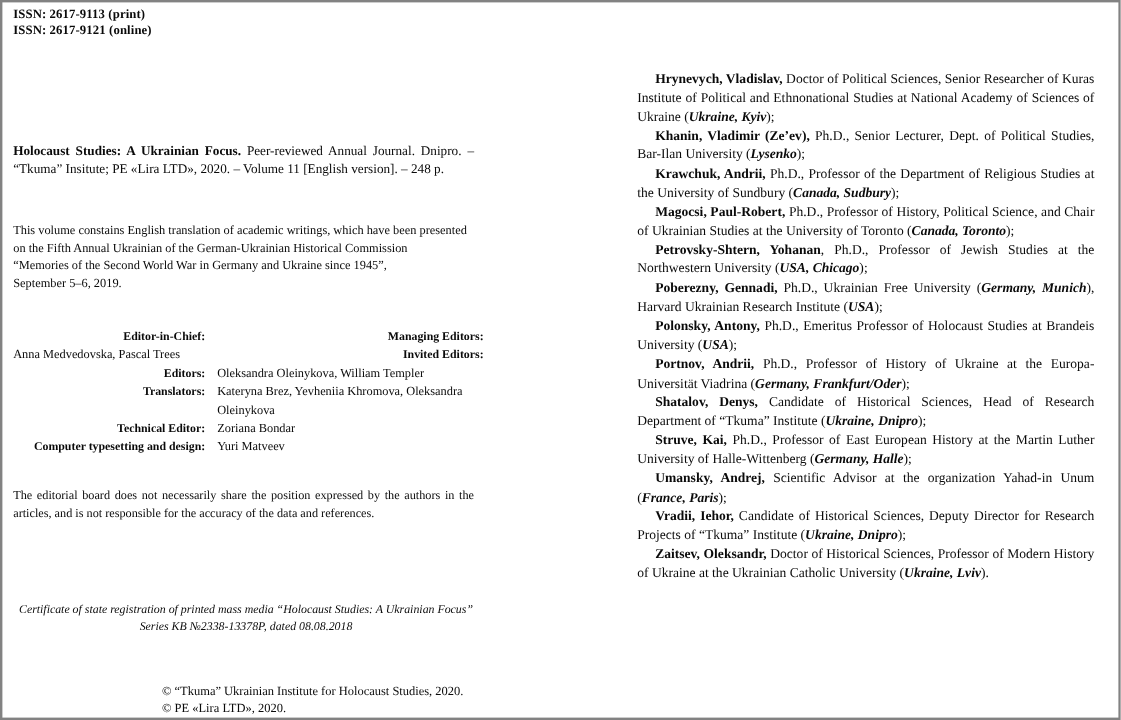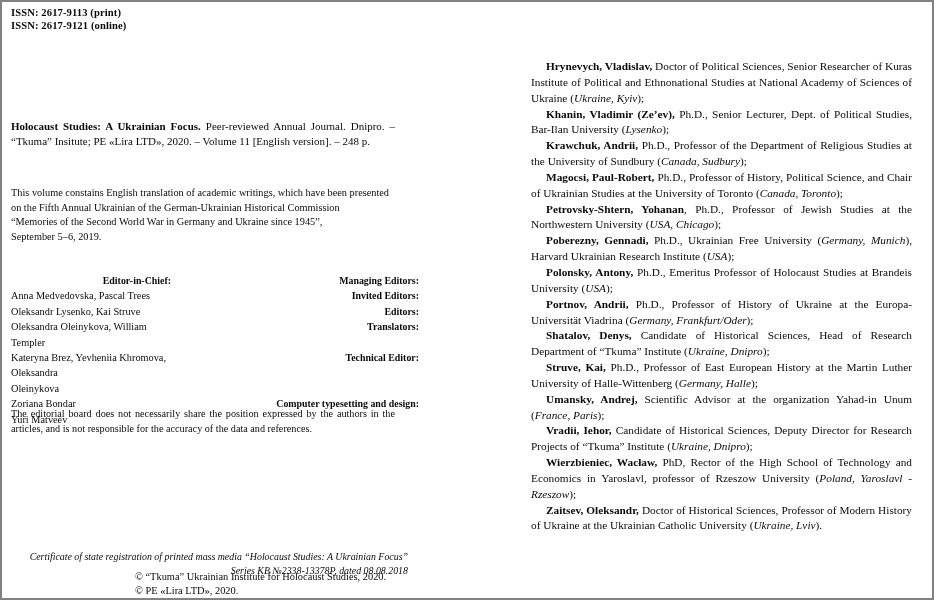--- a/index.html
+++ b/index.html
@@ -16,35 +16,35 @@
   .page-left{position:absolute;left:0;top:0;width:467px;height:100%;}
   .page-right{position:absolute;left:467px;top:0;width:467px;height:100%;}
 
   
   .issn{position:absolute;left:9px;top:4px;font-weight:bold;font-size:10.6px;line-height:13.4px;letter-spacing:.1px;}
   .citation{position:absolute;left:9px;top:117px;width:384px;margin:0;font-size:11px;line-height:15px;text-align:justify;}
   .citation b{font-weight:bold;}
   .volume-note{position:absolute;left:9px;top:184px;font-size:10.3px;line-height:14.5px;}
   .editors{
     position:absolute;left:9px;top:271px;
-    display:grid;grid-template-columns:160px 222px;column-gap:26px;
+    display:grid;grid-template-columns:160px 222px;column-gap:10px;
     font-size:10.3px;line-height:15.4px;
   }
   .editors .lab{font-weight:bold;text-align:right;font-size:9.9px;}
   .editors .val{white-space:pre-line;}
   .disclaimer{position:absolute;left:9px;top:404px;width:384px;margin:0;font-size:10.2px;line-height:15px;text-align:justify;}
-  .certificate{position:absolute;left:0;top:500px;width:406px;text-align:right;font-style:italic;font-size:9.9px;line-height:13.6px;margin-top:48px;}
+  .certificate{position:absolute;left:0;top:500px;width:406px;text-align:center;font-style:italic;font-size:9.9px;line-height:13.6px;}
   .copyright{position:absolute;left:133px;top:568px;font-size:10.4px;line-height:13.8px;}
 
   
   .board-title{position:absolute;left:62px;top:3px;width:381px;margin:0;text-align:center;font-weight:bold;font-size:13.4px;line-height:19px;}
   .board-list{position:absolute;left:62px;top:57px;width:381px;font-size:11.3px;line-height:15.85px;text-align:justify;}
   .board-list p{margin:0;text-indent:15px;}
   .seg-b{font-weight:bold;}
-  .seg-i{font-weight:normal;font-style:italic;}
+  .seg-i{font-weight:bold;font-style:italic;}
 </style>
 </head>
 <body>
 
 <div class="spread">
 
   <section class="page-left">
 
     <div class="issn">
       <div>ISSN: 2617-9113 (print)</div>
@@ -58,21 +58,20 @@
         <div class="vn-line">on the Fifth Annual Ukrainian of the German-Ukrainian Historical Commission</div>
         <div class="vn-line">“Memories of the Second World War in Germany and Ukraine since 1945”,</div>
         <div class="vn-line">September 5–6, 2019.</div>
       </div>
 
     <div class="editors">
         <span class="lab">Editor-in-Chief:</span>
         <span class="lab">Managing Editors:</span>
         <span class="val">Anna Medvedovska, Pascal Trees</span>
         <span class="lab">Invited Editors:</span>
-        <span class="val">Oleksandr Lysenko, Kai Struve</span>
         <span class="lab">Editors:</span>
         <span class="val">Oleksandra Oleinykova, William Templer</span>
         <span class="lab">Translators:</span>
         <span class="val">Kateryna Brez, Yevheniia Khromova, Oleksandra
 Oleinykova</span>
         <span class="lab">Technical Editor:</span>
         <span class="val">Zoriana Bondar</span>
         <span class="lab">Computer typesetting and design:</span>
         <span class="val">Yuri Matveev</span>
       </div>
@@ -100,19 +99,18 @@
         <p class="board-entry"><span class="seg-b">Krawchuk, Andrii,</span><span class="seg-r"> Ph.D., Professor of the Department of Religious Studies at the University of Sundbury (</span><span class="seg-i">Canada, Sudbury</span><span class="seg-r">);</span></p>
         <p class="board-entry"><span class="seg-b">Magocsi, Paul-Robert,</span><span class="seg-r"> Ph.D., Professor of History, Political Science, and Chair of Ukrainian Studies at the University of Toronto (</span><span class="seg-i">Canada, Toronto</span><span class="seg-r">);</span></p>
         <p class="board-entry"><span class="seg-b">Petrovsky-Shtern, Yohanan</span><span class="seg-r">, Ph.D., Professor of Jewish Studies at the Northwestern University (</span><span class="seg-i">USA, Chicago</span><span class="seg-r">);</span></p>
         <p class="board-entry"><span class="seg-b">Poberezny, Gennadi,</span><span class="seg-r"> Ph.D., Ukrainian Free University (</span><span class="seg-i">Germany, Munich</span><span class="seg-r">), Harvard Ukrainian Research Institute (</span><span class="seg-i">USA</span><span class="seg-r">);</span></p>
         <p class="board-entry"><span class="seg-b">Polonsky, Antony,</span><span class="seg-r"> Ph.D., Emeritus Professor of Holocaust Studies at Brandeis University (</span><span class="seg-i">USA</span><span class="seg-r">);</span></p>
         <p class="board-entry"><span class="seg-b">Portnov, Andrii,</span><span class="seg-r"> Ph.D., Professor of History of Ukraine at the Europa-Universität Viadrina (</span><span class="seg-i">Germany, Frankfurt/Oder</span><span class="seg-r">);</span></p>
         <p class="board-entry"><span class="seg-b">Shatalov, Denys,</span><span class="seg-r"> Candidate of Historical Sciences, Head of Research Department of “Tkuma” Institute (</span><span class="seg-i">Ukraine, Dnipro</span><span class="seg-r">);</span></p>
         <p class="board-entry"><span class="seg-b">Struve, Kai,</span><span class="seg-r"> Ph.D., Professor of East European History at the Martin Luther University of Halle-Wittenberg (</span><span class="seg-i">Germany, Halle</span><span class="seg-r">);</span></p>
         <p class="board-entry"><span class="seg-b">Umansky, Andrej,</span><span class="seg-r"> Scientific Advisor at the organization Yahad-in Unum (</span><span class="seg-i">France, Paris</span><span class="seg-r">);</span></p>
         <p class="board-entry"><span class="seg-b">Vradii, Iehor,</span><span class="seg-r"> Candidate of Historical Sciences, Deputy Director for Research Projects of “Tkuma” Institute (</span><span class="seg-i">Ukraine, Dnipro</span><span class="seg-r">);</span></p>
-        <p class="board-entry"><span class="seg-b">Wierzbieniec, Wacław,</span><span class="seg-r"> PhD, Rector of the High School of Technology and Economics in Yaroslavl, professor of Rzeszow University (</span><span class="seg-i">Poland, Yaroslavl - Rzeszow</span><span class="seg-r">);</span></p>
         <p class="board-entry"><span class="seg-b">Zaitsev, Oleksandr,</span><span class="seg-r"> Doctor of Historical Sciences, Professor of Modern History of Ukraine at the Ukrainian Catholic University (</span><span class="seg-i">Ukraine, Lviv</span><span class="seg-r">).</span></p>
       </div>
 
   </section>
 
 </div>
 
 </body></html>

